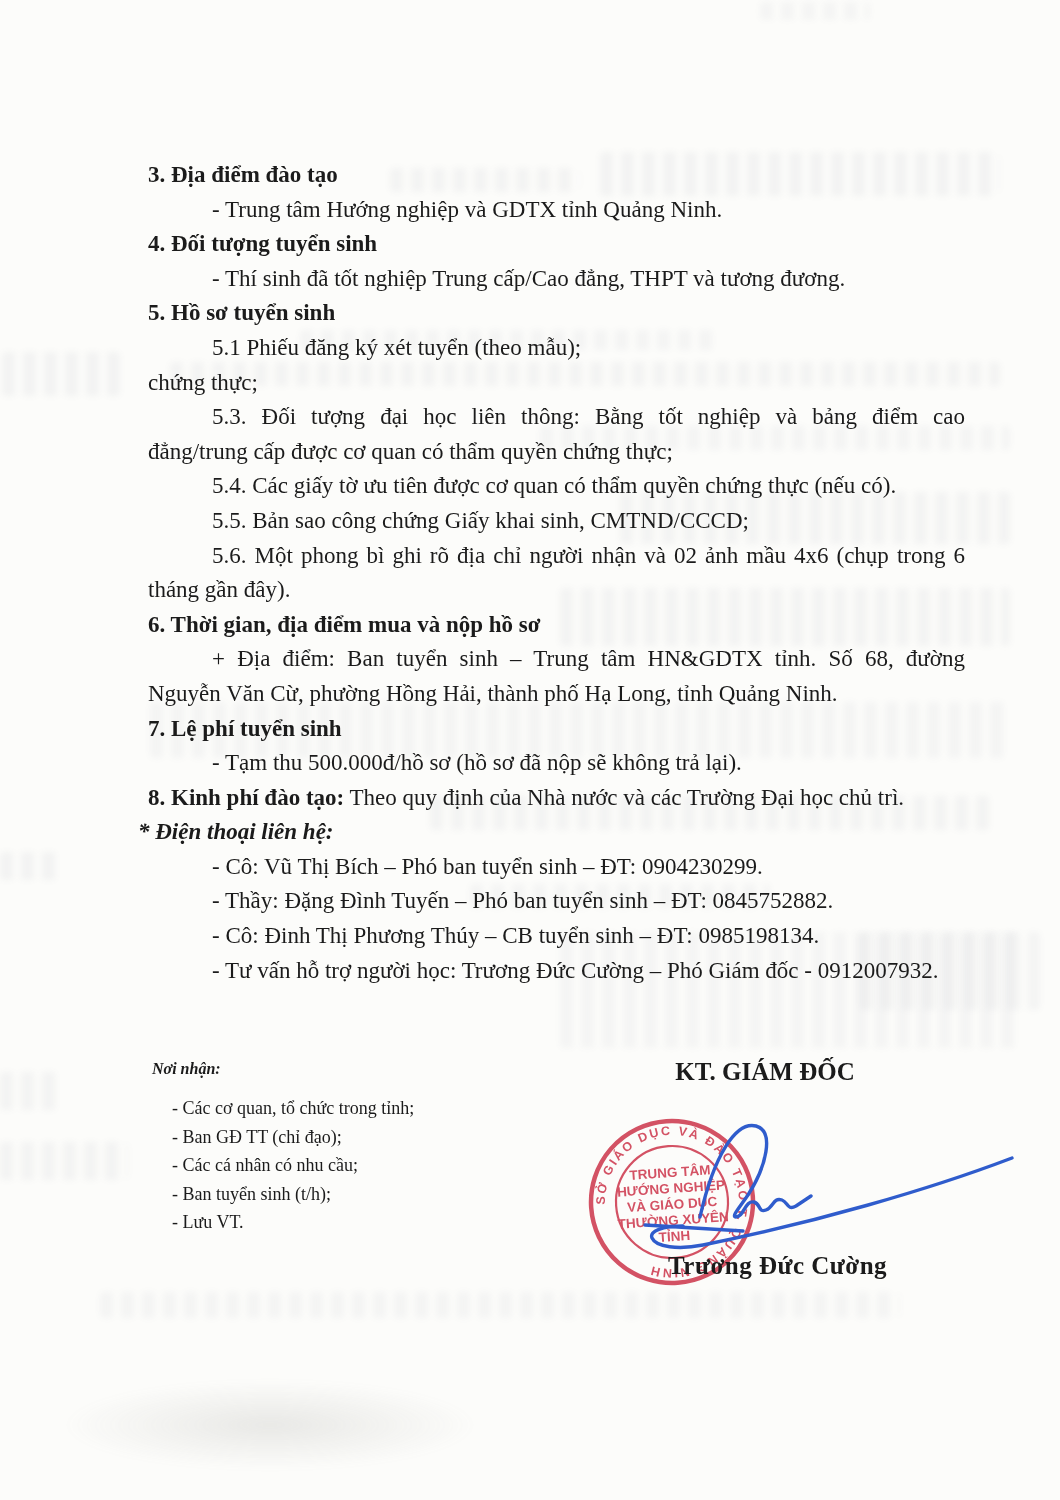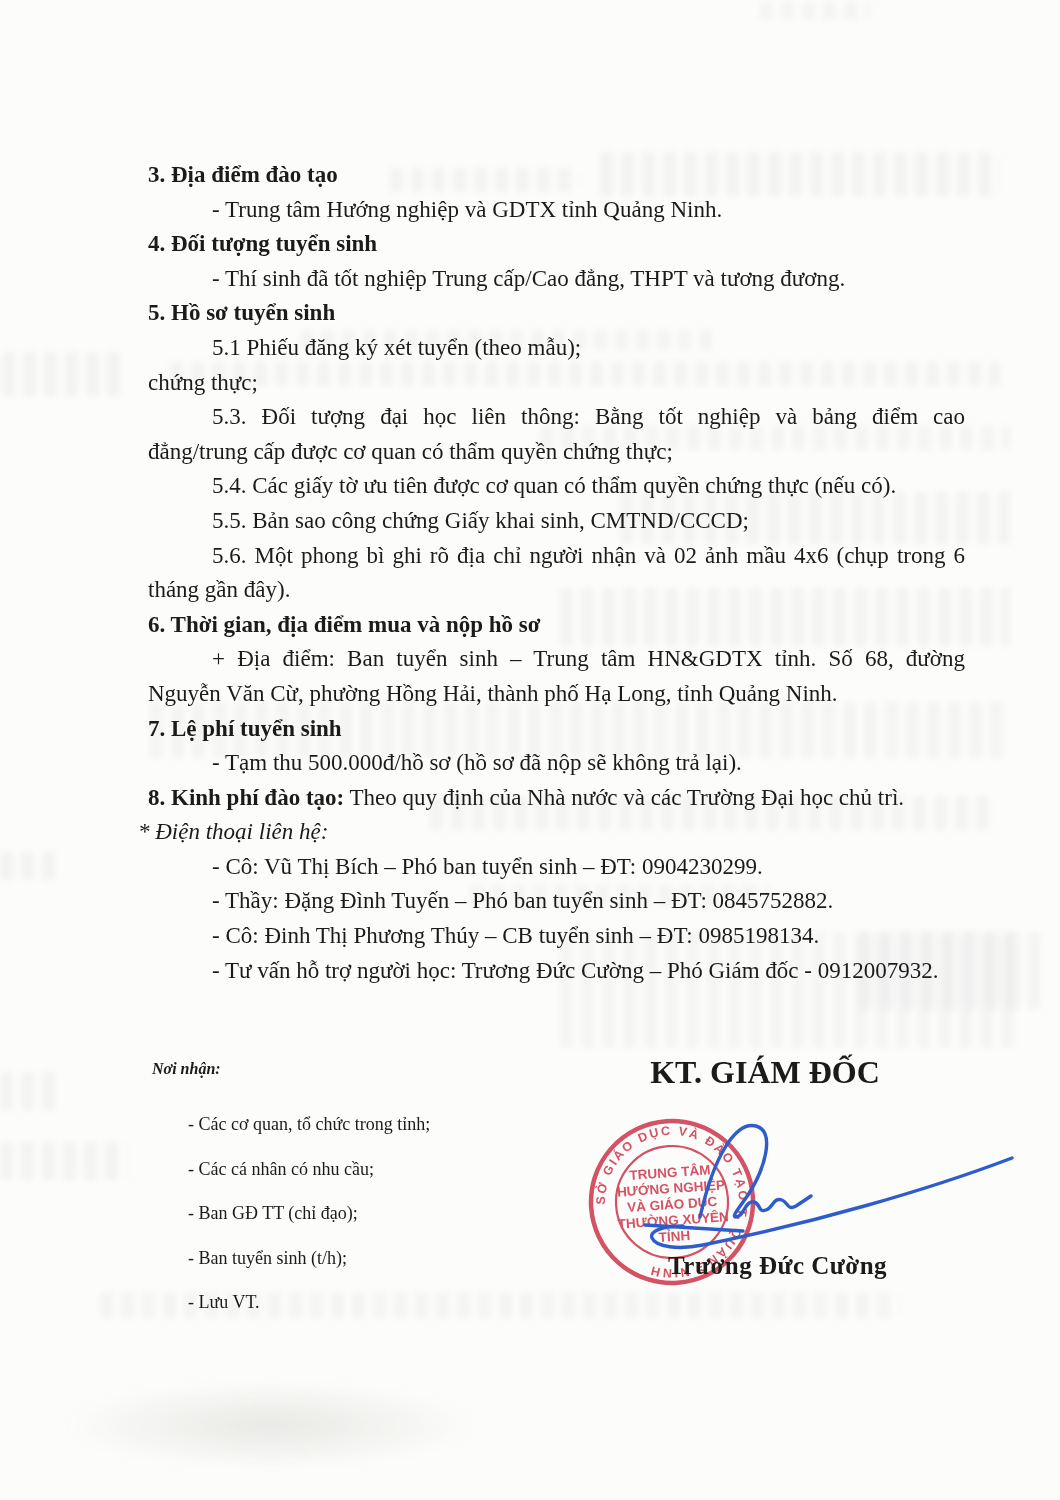--- a/index.html
+++ b/index.html
@@ -18,36 +18,36 @@
     width:817px;
     font-size:23px;
     line-height:34.6px;
     text-align:justify;
   }
   .doc-body p{margin:0;}
   .h{font-weight:bold;}
   .ind{padding-left:64px;}
   .jline{text-align:justify;text-align-last:justify;}
   .nowrap{white-space:nowrap;}
-  .bi{font-weight:normal;font-style:italic;}
+  .bi{font-weight:bold;font-style:italic;}
   .lead-label{font-weight:bold;}
 
   
   .recipients-heading{
     position:absolute;left:152px;top:1060px;
     font-size:16px;font-weight:bold;font-style:italic;
   }
   .recipients{
     position:absolute;left:172px;top:1094px;
     font-size:18px;line-height:28.5px;
   }
-  .recipients div{margin:16px;}
+  .recipients div{margin:0;}
   .sign-titles{
     position:absolute;left:615px;top:1054px;width:300px;
-    text-align:center;font-size:32px;font-weight:bold;line-height:36px;
+    text-align:center;font-size:25px;font-weight:bold;line-height:36px;
   }
   .signer-name{
     position:absolute;left:668px;top:1252px;
     font-size:25px;font-weight:bold;letter-spacing:.5px;
   }
 
   
   .stamp{
     position:absolute;left:586px;top:1116px;width:172px;height:172px;
     transform:rotate(-4deg);
@@ -132,22 +132,22 @@
     <p class="bi" style="margin-left:-10px;">* Điện thoại liên hệ:</p>
     <p class="ind">- Cô: Vũ Thị Bích – Phó ban tuyển sinh – ĐT: 0904230299.</p>
     <p class="ind">- Thầy: Đặng Đình Tuyến – Phó ban tuyển sinh – ĐT: 0845752882.</p>
     <p class="ind">- Cô: Đinh Thị Phương Thúy – CB tuyển sinh – ĐT: 0985198134.</p>
     <p class="ind nowrap">- Tư vấn hỗ trợ người học: Trương Đức Cường – Phó Giám đốc - 0912007932.</p>
   </div>
 
   <div class="recipients-heading">Nơi nhận:</div>
   <div class="recipients">
     <div>- Các cơ quan, tổ chức trong tỉnh;</div>
+    <div>- Ban GĐ TT (chỉ đạo);</div>
     <div>- Các cá nhân có nhu cầu;</div>
-    <div>- Ban GĐ TT (chỉ đạo);</div>
     <div>- Ban tuyển sinh (t/h);</div>
     <div>- Lưu VT.</div>
   </div>
 
   <div class="sign-titles">
     <div>KT. GIÁM ĐỐC</div>
   </div>
 
   <svg class="stamp" viewBox="0 0 172 172">
     <circle cx="86" cy="86" r="81" fill="none" stroke="#ce3b50" stroke-width="4.5"></circle>

